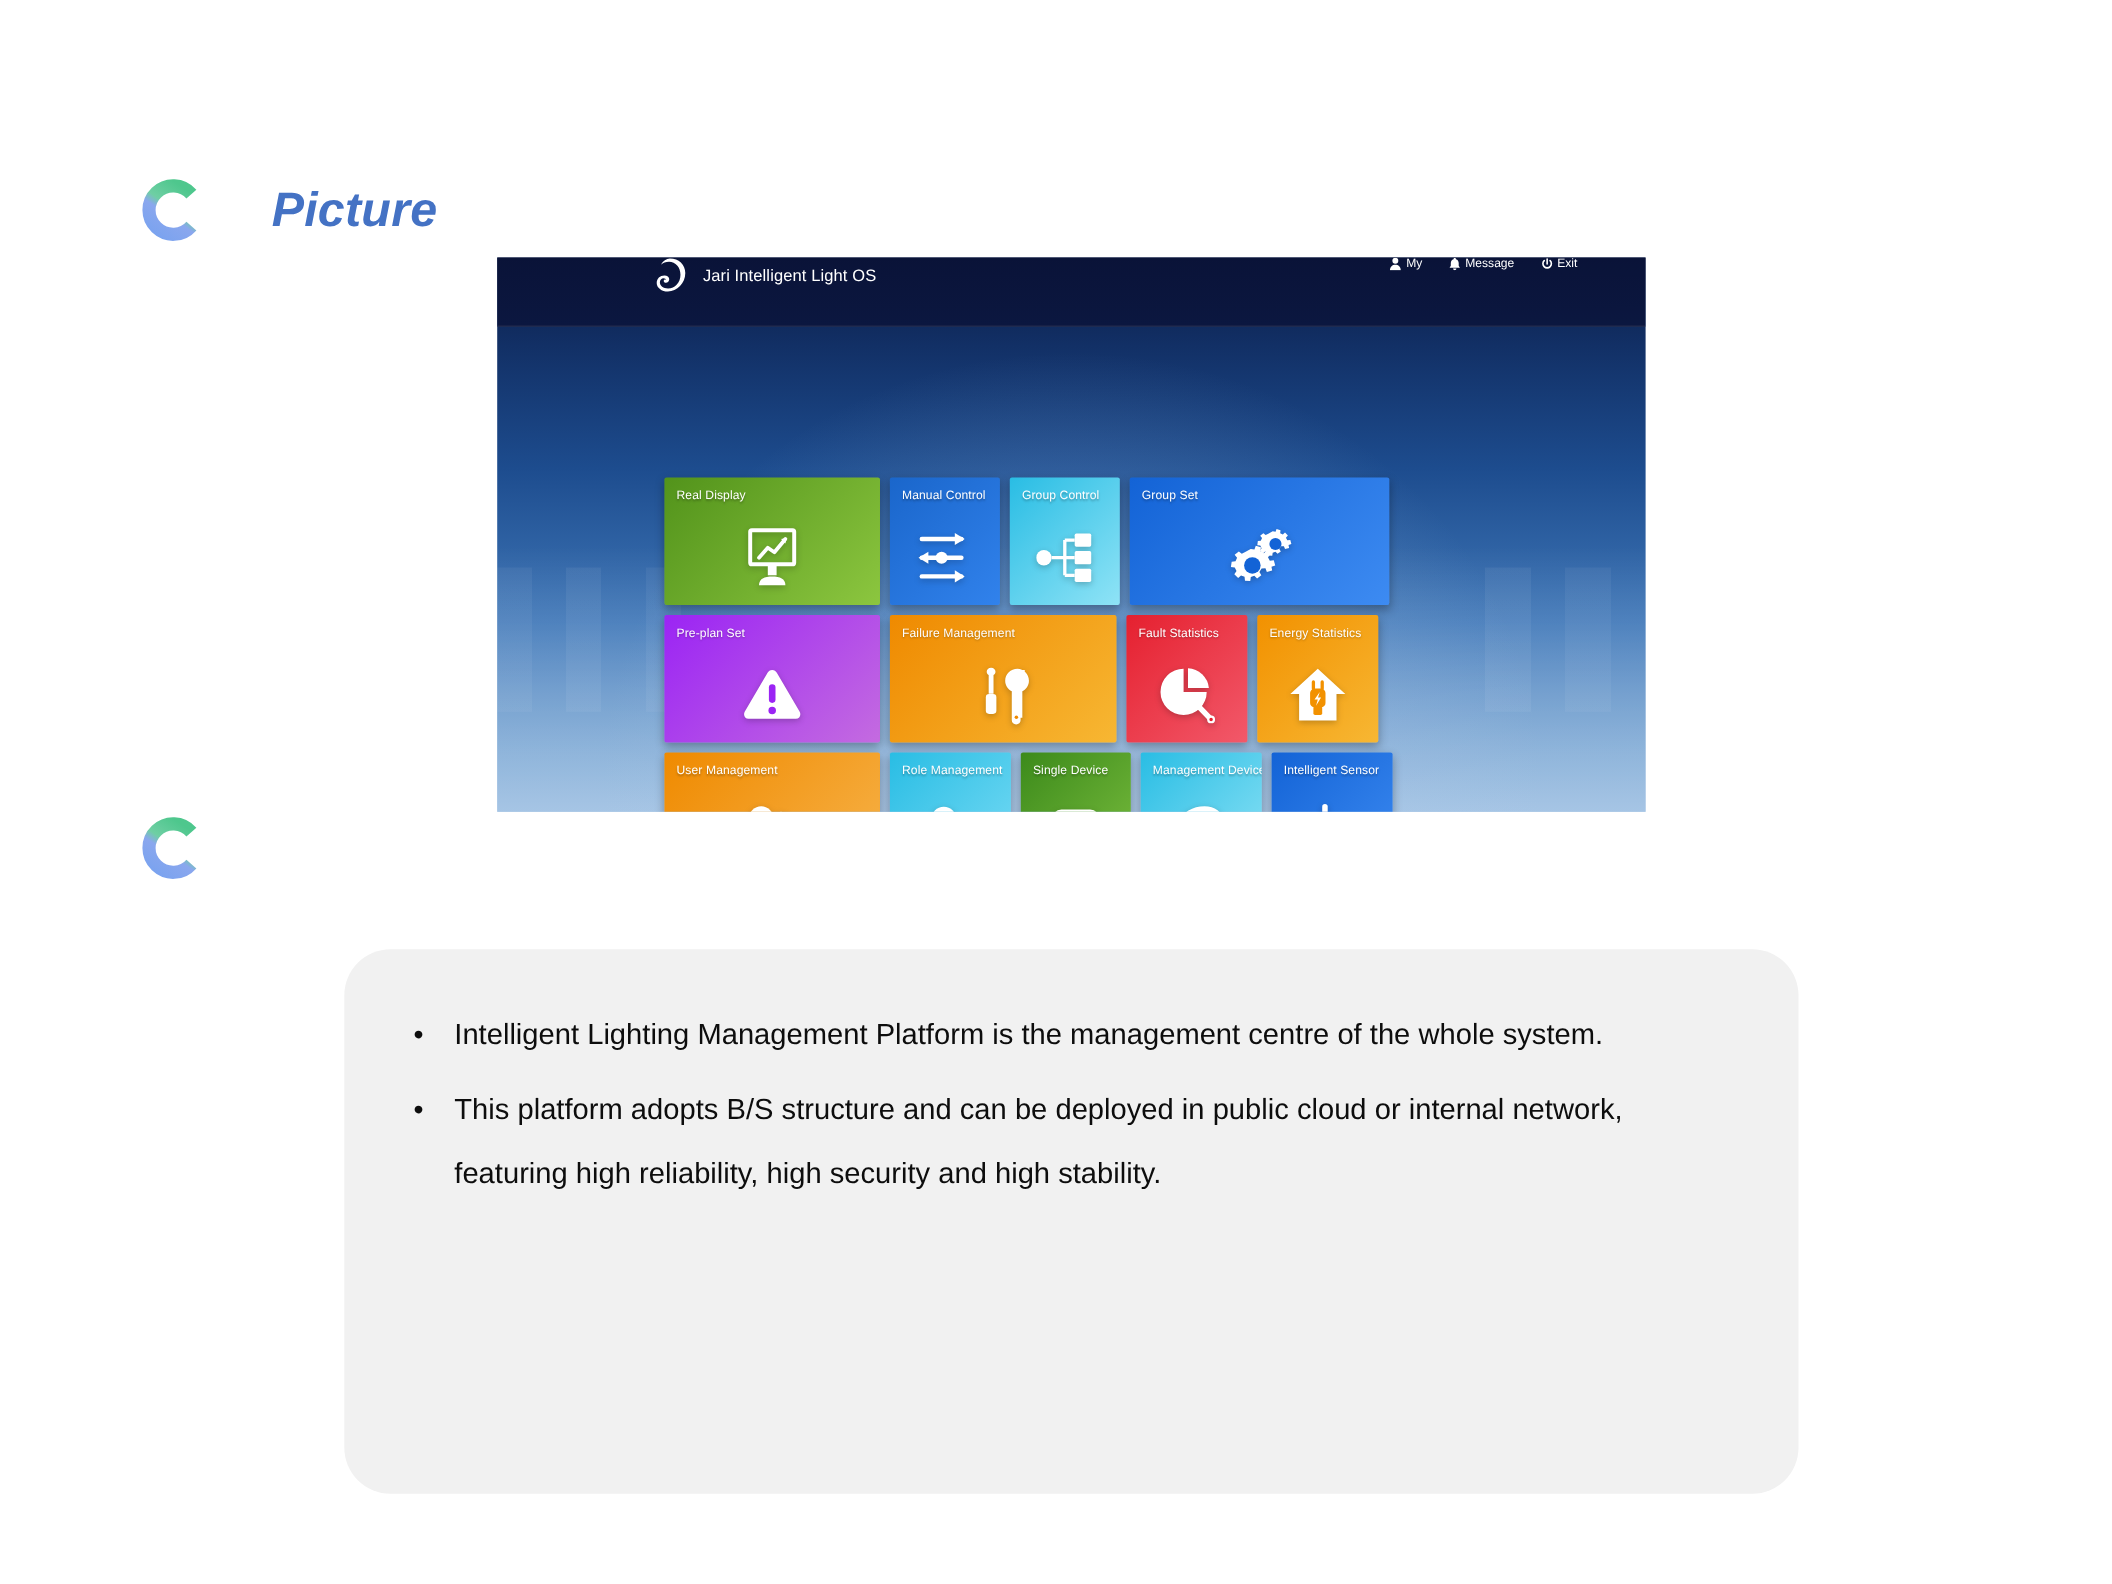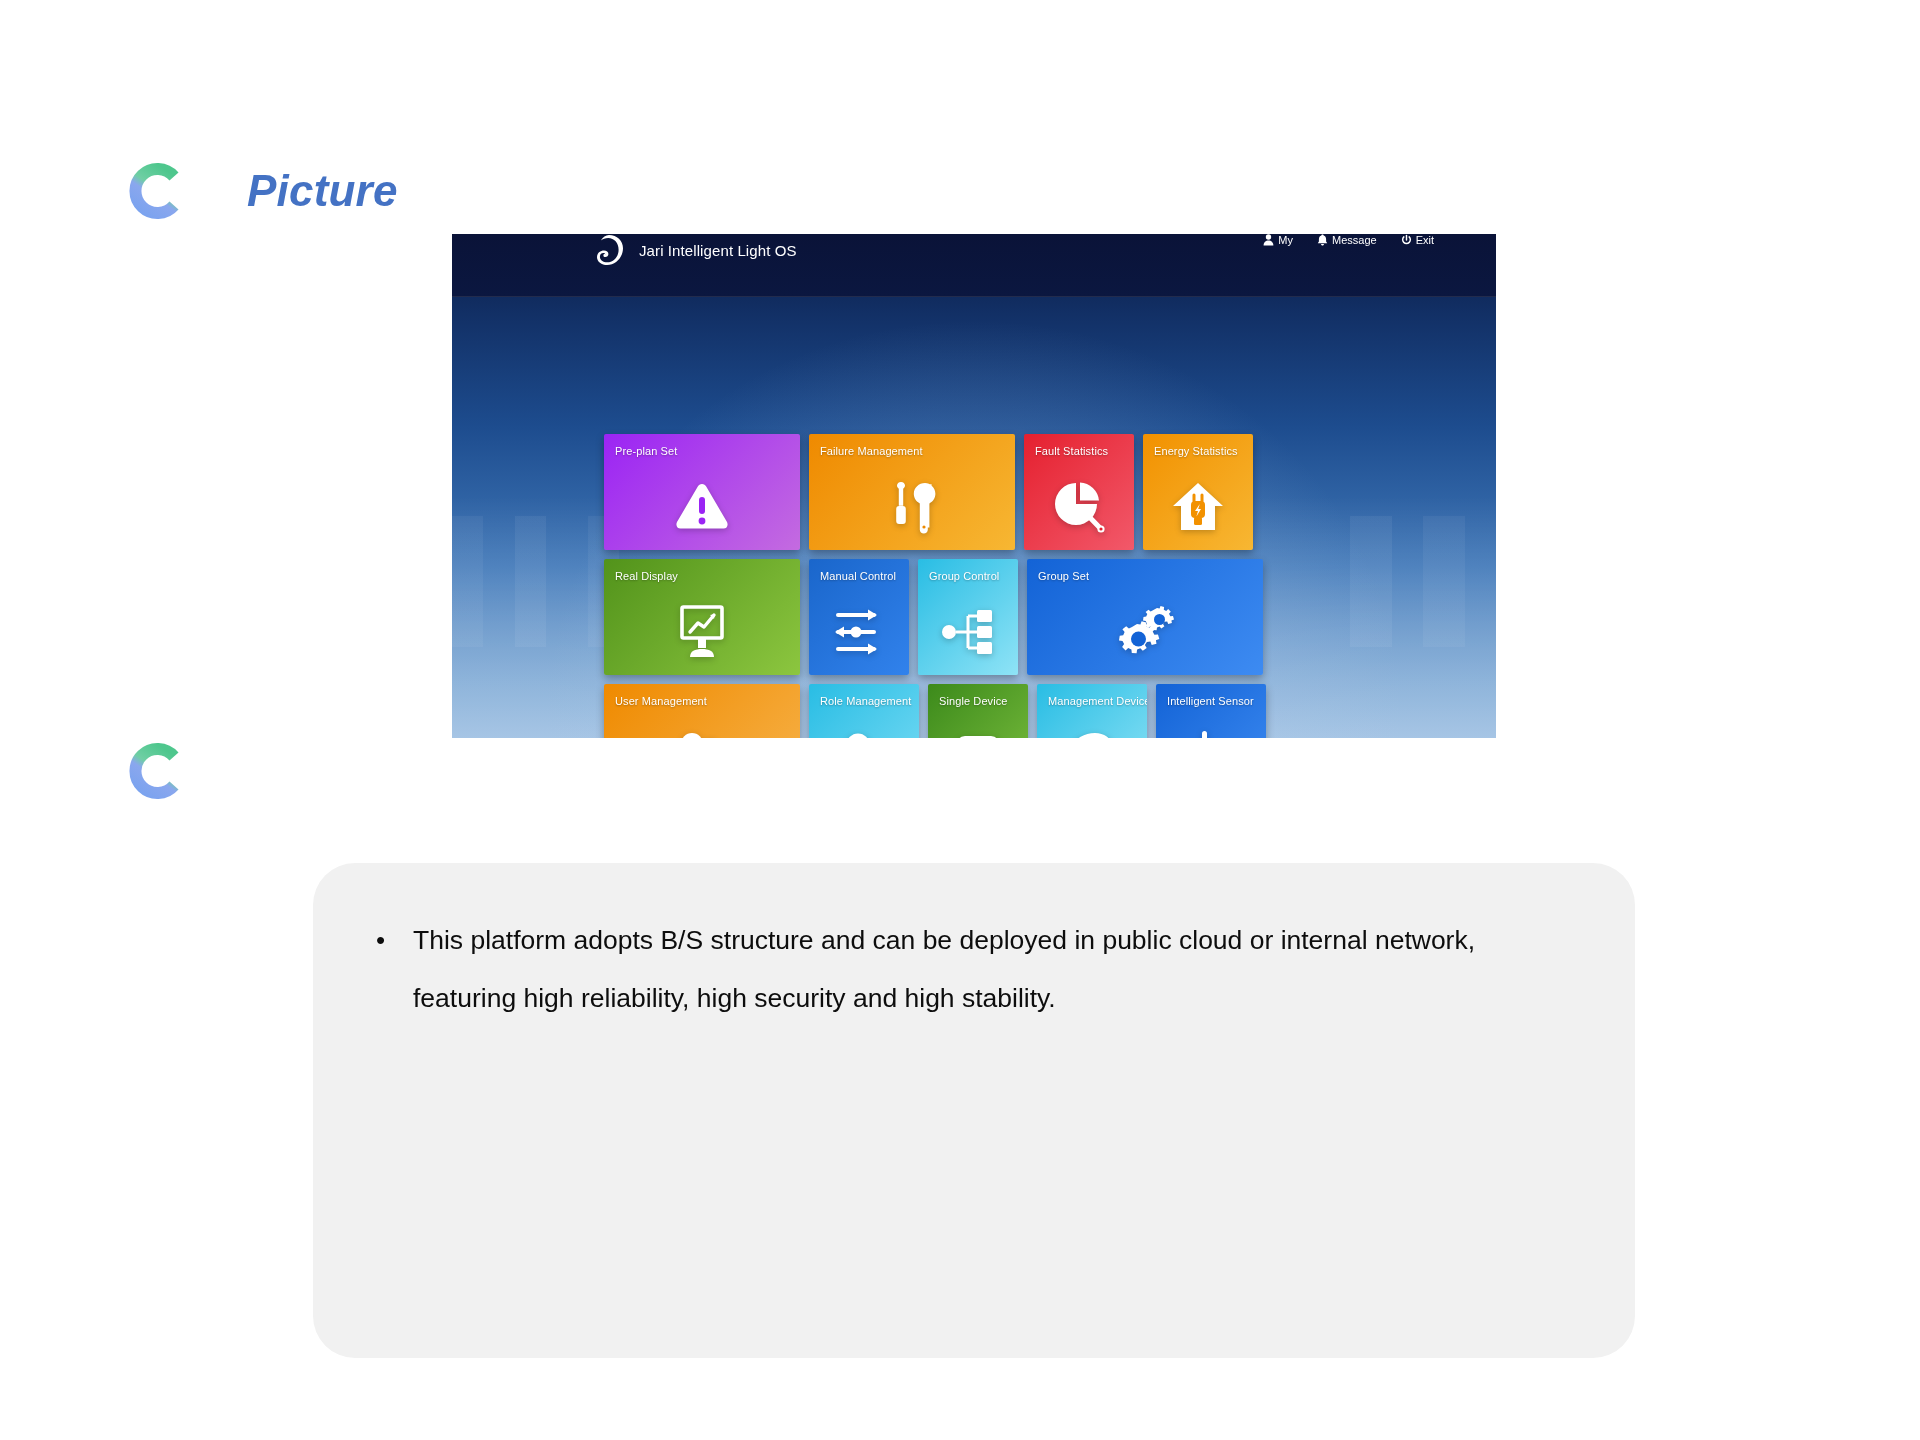--- a/index.html
+++ b/index.html
@@ -166,20 +166,74 @@
             </svg>
         </span>
         <span>Exit</span>
       </div>
     </div>
   </div>
 
   <div class="grid">
 
     <div class="grid-row">
+      <div class="tile" style="width:196px;background:linear-gradient(135deg,#52931b 0%,#8cc63f 100%);">
+        <span class="tile-label">Real Display</span>
+        <span class="tile-icon">
+          <svg width="58" height="54" viewBox="0 0 58 54">
+            <rect x="9" y="2" width="40" height="31" rx="1.5" fill="none" stroke="#fff" stroke-width="3.6"></rect>
+            <path d="M17 27 L25 18 L31 22 L41 10" stroke="#fff" stroke-width="3.4" fill="none" stroke-linecap="round" stroke-linejoin="round"></path>
+            <path d="M37 10 L42 9 L41 14 Z" fill="#fff"></path>
+            <rect x="25" y="34" width="8" height="9" fill="#fff"></rect>
+            <path d="M17 52 C17 46 22 44 29 44 C36 44 41 46 41 52 Z" fill="#fff"></path>
+          </svg>
+        </span>
+      </div>
+      <div class="tile" style="width:100px;background:linear-gradient(135deg,#1a66cb 0%,#3182ec 100%);">
+        <span class="tile-label">Manual Control</span>
+        <span class="tile-icon">
+          <svg width="54" height="50" viewBox="0 0 54 50">
+            <path d="M6 8 L42 8" stroke="#fff" stroke-width="4" stroke-linecap="round"></path>
+            <path d="M36 2.5 L45 8 L36 13.5 Z" fill="#fff"></path>
+            <path d="M6 25 L42 25" stroke="#fff" stroke-width="4" stroke-linecap="round"></path>
+            <path d="M12 19.5 L3 25 L12 30.5 Z" fill="#fff"></path>
+            <circle cx="24" cy="25" r="5.5" fill="#fff"></circle>
+            <path d="M6 42 L42 42" stroke="#fff" stroke-width="4" stroke-linecap="round"></path>
+            <path d="M36 36.5 L45 42 L36 47.5 Z" fill="#fff"></path>
+          </svg>
+        </span>
+      </div>
+      <div class="tile" style="width:100px;background:linear-gradient(135deg,#29bde4 0%,#8fe3f6 100%);">
+        <span class="tile-label">Group Control</span>
+        <span class="tile-icon">
+          <svg width="52" height="48" viewBox="0 0 52 48">
+            <circle cx="7" cy="24" r="7" fill="#fff"></circle>
+            <rect x="35" y="2" width="15" height="12" rx="1.5" fill="#fff"></rect>
+            <rect x="35" y="18" width="15" height="12" rx="1.5" fill="#fff"></rect>
+            <rect x="35" y="34" width="15" height="12" rx="1.5" fill="#fff"></rect>
+            <path d="M14 24 L26 24 M26 8 L26 40 M26 8 L35 8 M26 24 L35 24 M26 40 L35 40" stroke="#fff" stroke-width="3" fill="none"></path>
+          </svg>
+        </span>
+      </div>
+      <div class="tile" style="width:236px;background:linear-gradient(135deg,#1363d6 0%,#3d8bf2 100%);">
+        <span class="tile-label">Group Set</span>
+        <span class="tile-icon">
+          <svg width="64" height="56" viewBox="0 0 64 56">
+            <g fill="#fff">
+              <path d="M44 4 l2.6.5.9-2.6 3.6 1.1-.3 2.7 2.4 1.3 2-1.9 2.6 2.7-1.8 2 1.3 2.4 2.7-.2 1 3.6-2.6.9.5 2.6-3.7.9-1-2.5-2.7.2-1.5 2.3 1.4 2.3-3 2.2-1.9-1.9-2.5 1 -.4 2.7-3.7-.2-.3-2.7-2.5-1-2 1.8-2.7-2.5 1.5-2.3-1.2-2.4-2.7-.4.5-3.7 2.7-.3 1.1-2.5-1.7-2.1 2.9-2.3 2.1 1.7 2.4-1.2z"></path>
+              <circle cx="46.5" cy="15.5" r="5.5" fill="#1363d6"></circle>
+              <path d="M24 20 l3.4.6 1.2-3.4 4.7 1.4-.4 3.6 3.1 1.7 2.6-2.5 3.4 3.5-2.3 2.7 1.7 3.1 3.6-.3 1.3 4.7-3.4 1.2.6 3.4-4.8 1.2-1.3-3.3-3.5.3-2 3 1.8 3-3.9 2.9-2.5-2.5-3.2 1.3-.5 3.6-4.8-.3-.4-3.5-3.2-1.3-2.6 2.3-3.5-3.3 2-3-1.6-3.1-3.5-.5.7-4.8 3.5-.4 1.4-3.3-2.2-2.7 3.8-3 2.7 2.2 3.1-1.6z"></path>
+              <circle cx="25.5" cy="35" r="7.5" fill="#1363d6"></circle>
+            </g>
+          </svg>
+        </span>
+      </div>
+    </div>
+
+    <div class="grid-row">
       <div class="tile" style="width:196px;background:linear-gradient(135deg,#9b24f4 0%,#c46be0 100%);">
         <span class="tile-label">Pre-plan Set</span>
         <span class="tile-icon">
           <svg width="56" height="52" viewBox="0 0 56 52">
             <path d="M28 3 C30 3 31.3 4 32.2 5.6 L53 41 C54.5 44 53 47.5 49.5 47.5 L6.5 47.5
                      C3 47.5 1.5 44 3 41 L23.8 5.6 C24.7 4 26 3 28 3 Z" fill="#fff"></path>
             <rect x="25" y="16" width="6" height="17" rx="3" fill="#9b24f4"></rect>
             <circle cx="28" cy="40" r="3.4" fill="#9b24f4"></circle>
           </svg>
         </span>
@@ -211,74 +265,20 @@
       </div>
       <div class="tile" style="width:110px;background:linear-gradient(135deg,#f29100 0%,#f7b733 100%);">
         <span class="tile-label">Energy Statistics</span>
         <span class="tile-icon">
           <svg width="54" height="52" viewBox="0 0 54 52">
             <path d="M27 2 L52 25 L44 25 L44 49 L10 49 L10 25 L2 25 Z" fill="#fff"></path>
             <rect x="20" y="20" width="14" height="17" rx="4" fill="#f29100"></rect>
             <rect x="23" y="36" width="8" height="8" rx="1.5" fill="#f29100"></rect>
             <path d="M23 14 L23 20 M31 14 L31 20" stroke="#f29100" stroke-width="3" stroke-linecap="round"></path>
             <path d="M28.8 23 L24 30 L27 30 L25.4 35.5 L30 28 L27.2 28 Z" fill="#fff"></path>
-          </svg>
-        </span>
-      </div>
-    </div>
-
-    <div class="grid-row">
-      <div class="tile" style="width:196px;background:linear-gradient(135deg,#52931b 0%,#8cc63f 100%);">
-        <span class="tile-label">Real Display</span>
-        <span class="tile-icon">
-          <svg width="58" height="54" viewBox="0 0 58 54">
-            <rect x="9" y="2" width="40" height="31" rx="1.5" fill="none" stroke="#fff" stroke-width="3.6"></rect>
-            <path d="M17 27 L25 18 L31 22 L41 10" stroke="#fff" stroke-width="3.4" fill="none" stroke-linecap="round" stroke-linejoin="round"></path>
-            <path d="M37 10 L42 9 L41 14 Z" fill="#fff"></path>
-            <rect x="25" y="34" width="8" height="9" fill="#fff"></rect>
-            <path d="M17 52 C17 46 22 44 29 44 C36 44 41 46 41 52 Z" fill="#fff"></path>
-          </svg>
-        </span>
-      </div>
-      <div class="tile" style="width:100px;background:linear-gradient(135deg,#1a66cb 0%,#3182ec 100%);">
-        <span class="tile-label">Manual Control</span>
-        <span class="tile-icon">
-          <svg width="54" height="50" viewBox="0 0 54 50">
-            <path d="M6 8 L42 8" stroke="#fff" stroke-width="4" stroke-linecap="round"></path>
-            <path d="M36 2.5 L45 8 L36 13.5 Z" fill="#fff"></path>
-            <path d="M6 25 L42 25" stroke="#fff" stroke-width="4" stroke-linecap="round"></path>
-            <path d="M12 19.5 L3 25 L12 30.5 Z" fill="#fff"></path>
-            <circle cx="24" cy="25" r="5.5" fill="#fff"></circle>
-            <path d="M6 42 L42 42" stroke="#fff" stroke-width="4" stroke-linecap="round"></path>
-            <path d="M36 36.5 L45 42 L36 47.5 Z" fill="#fff"></path>
-          </svg>
-        </span>
-      </div>
-      <div class="tile" style="width:100px;background:linear-gradient(135deg,#29bde4 0%,#8fe3f6 100%);">
-        <span class="tile-label">Group Control</span>
-        <span class="tile-icon">
-          <svg width="52" height="48" viewBox="0 0 52 48">
-            <circle cx="7" cy="24" r="7" fill="#fff"></circle>
-            <rect x="35" y="2" width="15" height="12" rx="1.5" fill="#fff"></rect>
-            <rect x="35" y="18" width="15" height="12" rx="1.5" fill="#fff"></rect>
-            <rect x="35" y="34" width="15" height="12" rx="1.5" fill="#fff"></rect>
-            <path d="M14 24 L26 24 M26 8 L26 40 M26 8 L35 8 M26 24 L35 24 M26 40 L35 40" stroke="#fff" stroke-width="3" fill="none"></path>
-          </svg>
-        </span>
-      </div>
-      <div class="tile" style="width:236px;background:linear-gradient(135deg,#1363d6 0%,#3d8bf2 100%);">
-        <span class="tile-label">Group Set</span>
-        <span class="tile-icon">
-          <svg width="64" height="56" viewBox="0 0 64 56">
-            <g fill="#fff">
-              <path d="M44 4 l2.6.5.9-2.6 3.6 1.1-.3 2.7 2.4 1.3 2-1.9 2.6 2.7-1.8 2 1.3 2.4 2.7-.2 1 3.6-2.6.9.5 2.6-3.7.9-1-2.5-2.7.2-1.5 2.3 1.4 2.3-3 2.2-1.9-1.9-2.5 1 -.4 2.7-3.7-.2-.3-2.7-2.5-1-2 1.8-2.7-2.5 1.5-2.3-1.2-2.4-2.7-.4.5-3.7 2.7-.3 1.1-2.5-1.7-2.1 2.9-2.3 2.1 1.7 2.4-1.2z"></path>
-              <circle cx="46.5" cy="15.5" r="5.5" fill="#1363d6"></circle>
-              <path d="M24 20 l3.4.6 1.2-3.4 4.7 1.4-.4 3.6 3.1 1.7 2.6-2.5 3.4 3.5-2.3 2.7 1.7 3.1 3.6-.3 1.3 4.7-3.4 1.2.6 3.4-4.8 1.2-1.3-3.3-3.5.3-2 3 1.8 3-3.9 2.9-2.5-2.5-3.2 1.3-.5 3.6-4.8-.3-.4-3.5-3.2-1.3-2.6 2.3-3.5-3.3 2-3-1.6-3.1-3.5-.5.7-4.8 3.5-.4 1.4-3.3-2.2-2.7 3.8-3 2.7 2.2 3.1-1.6z"></path>
-              <circle cx="25.5" cy="35" r="7.5" fill="#1363d6"></circle>
-            </g>
           </svg>
         </span>
       </div>
     </div>
 
     <div class="grid-row">
       <div class="tile" style="width:196px;background:linear-gradient(135deg,#ef8a00 0%,#f7b34a 100%);">
         <span class="tile-label">User Management</span>
         <span class="tile-icon">
           <svg width="58" height="50" viewBox="0 0 58 50">
@@ -355,15 +355,16 @@
           <stop offset="100%" stop-color="#7ba3ef"></stop>
         </linearGradient>
       </defs>
       <path d="M49 16.5 A22 22 0 1 0 49 45.5 L49 45.5" fill="none" stroke="url(#cg2)" stroke-width="12" stroke-linecap="butt"></path>
     </svg>
   </span>
 </div>
 
 <div class="features-panel">
   <ul class="bullets">
+    <li class="bullet">Intelligent Lighting Management Platform is the management centre of the whole system.</li>
     <li class="bullet">This platform adopts B/S structure and can be deployed in public cloud or internal network, featuring high reliability, high security and high stability.</li>
   </ul>
 </div>
 
 </body></html>

